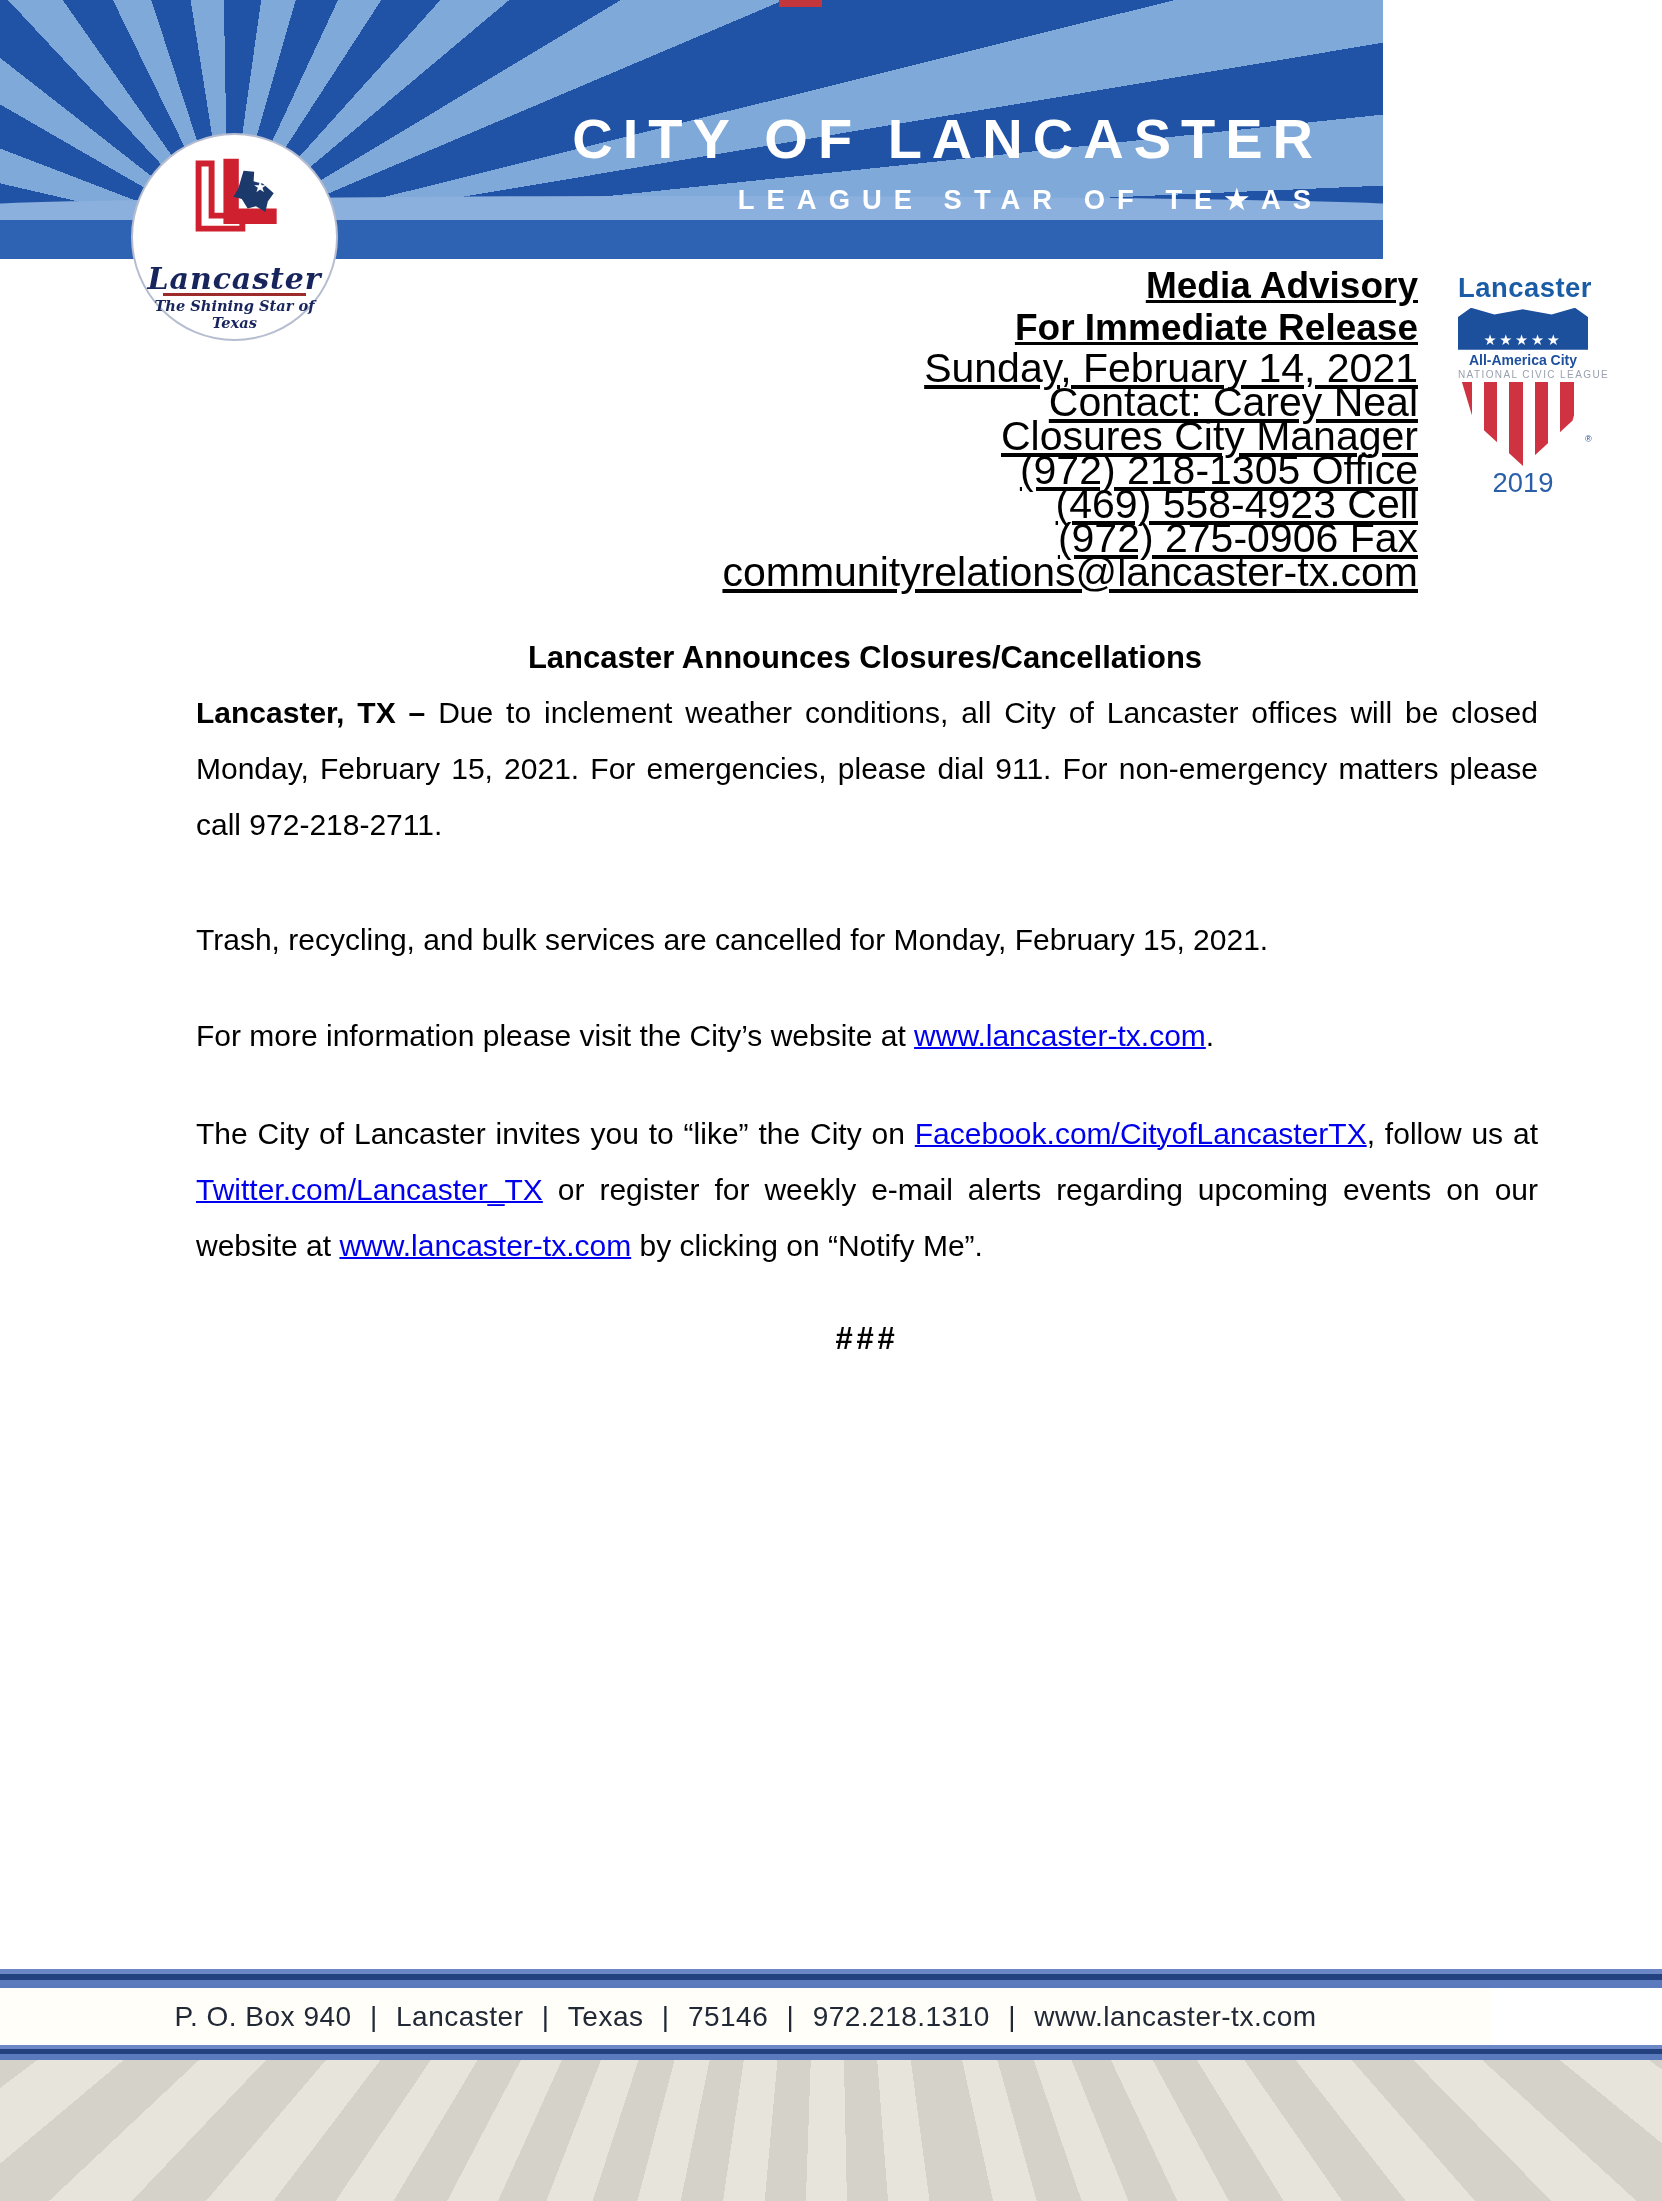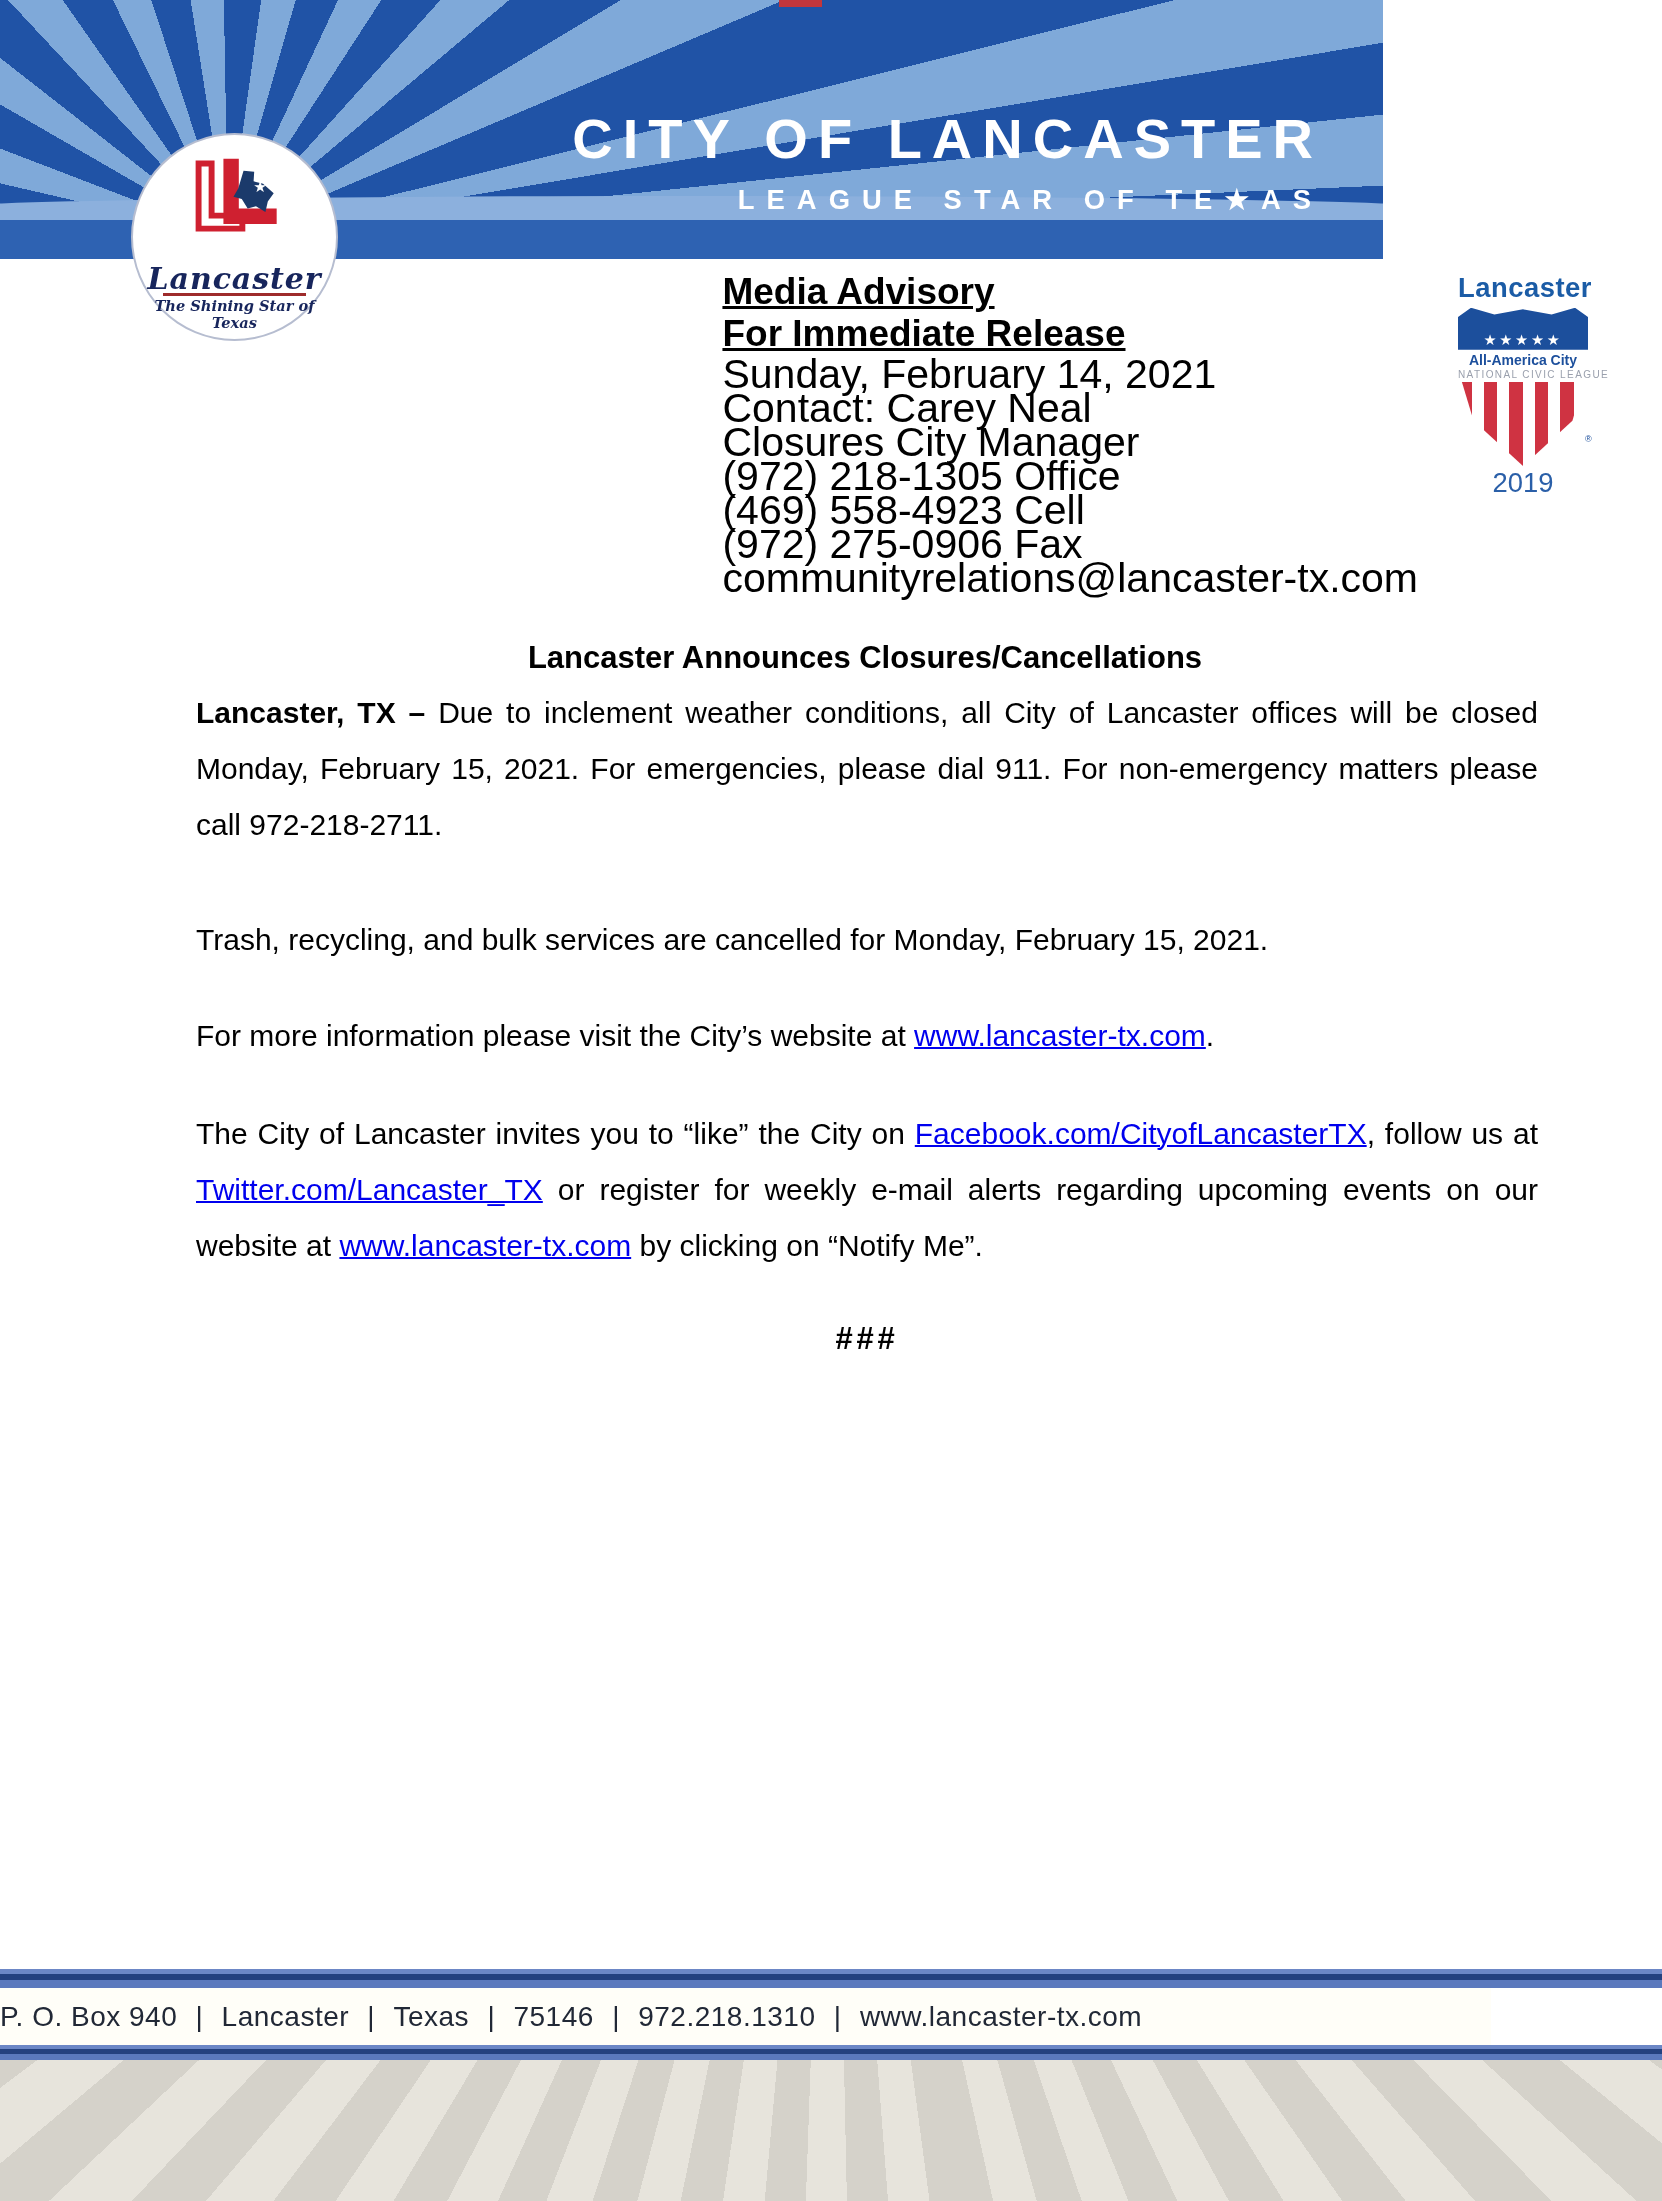--- a/index.html
+++ b/index.html
@@ -50,21 +50,21 @@
     font-size:30px; color:#17255c; letter-spacing:0.9px;
   }
   .logo-underline { position:absolute; left:15%; top:77.5%; width:70%; height:2.7px; background:#9e2b2b; }
   .logo-tagline {
     position:absolute; left:0; top:79.5%; width:100%; text-align:center;
     font-family:"DejaVu Serif", serif; font-style:italic; font-weight:bold;
     font-size:14.6px; color:#17255c;
   }
 
   
-  .advisory { position:absolute; right:245px; top:271px; text-align:left; }
+  .advisory { position:absolute; right:245px; top:265px; text-align:right;text-decoration:underline; }
   .adv-h { font-size:37px; font-weight:bold; line-height:42px;
            text-decoration:underline; text-decoration-thickness:2.7px; }
   .adv-lines { margin-top:2px; font-size:41px; line-height:34px; }
 
   
   .aac { position:absolute; left:1458px; top:272px; width:130px; text-align:center; }
   .aac-city { font-size:27.4px; font-weight:bold; color:#1b5ca6; letter-spacing:0.5px; }
   .aac-shield-top {
     position:relative; margin-top:3.7px; height:42px; background:#1c4f9c;
     clip-path:polygon(0 22%, 10% 0, 28% 16%, 50% 4%, 72% 16%, 90% 0, 100% 22%, 100% 100%, 0 100%);
@@ -94,21 +94,21 @@
 
   
   .footer-bar {
     position:absolute; left:0; width:1663px;
     background:linear-gradient(#6c87c6 0 24%, #24417f 24% 58%, #5b79bd 58% 100%);
   }
   .footer-bar1 { top:1969px; height:19px; }
   .footer-bar2 { top:2045px; height:15.5px; }
   .footer-band {
     position:absolute; left:0; top:1988px; width:1491px; height:57px; background:#fffef8;
-    font-size:28px; line-height:57px; color:#212836; letter-spacing:0.5px;
+    text-align:center; font-size:28px; line-height:57px; color:#212836; letter-spacing:0.5px;
   }
   .footer-sep { padding:0 18.3px; color:#212836; }
   .footer-stripes {
     position:absolute; left:0; top:2060px; width:1663px; height:141px;
     background:repeating-conic-gradient(from 169.2deg at 50% -594px, #d5d2ca 0deg 3.2deg, #e7e4dc 3.2deg 6.4deg);
   }
 
   b.lead { font-weight:bold; }
 </style>
 </head>

